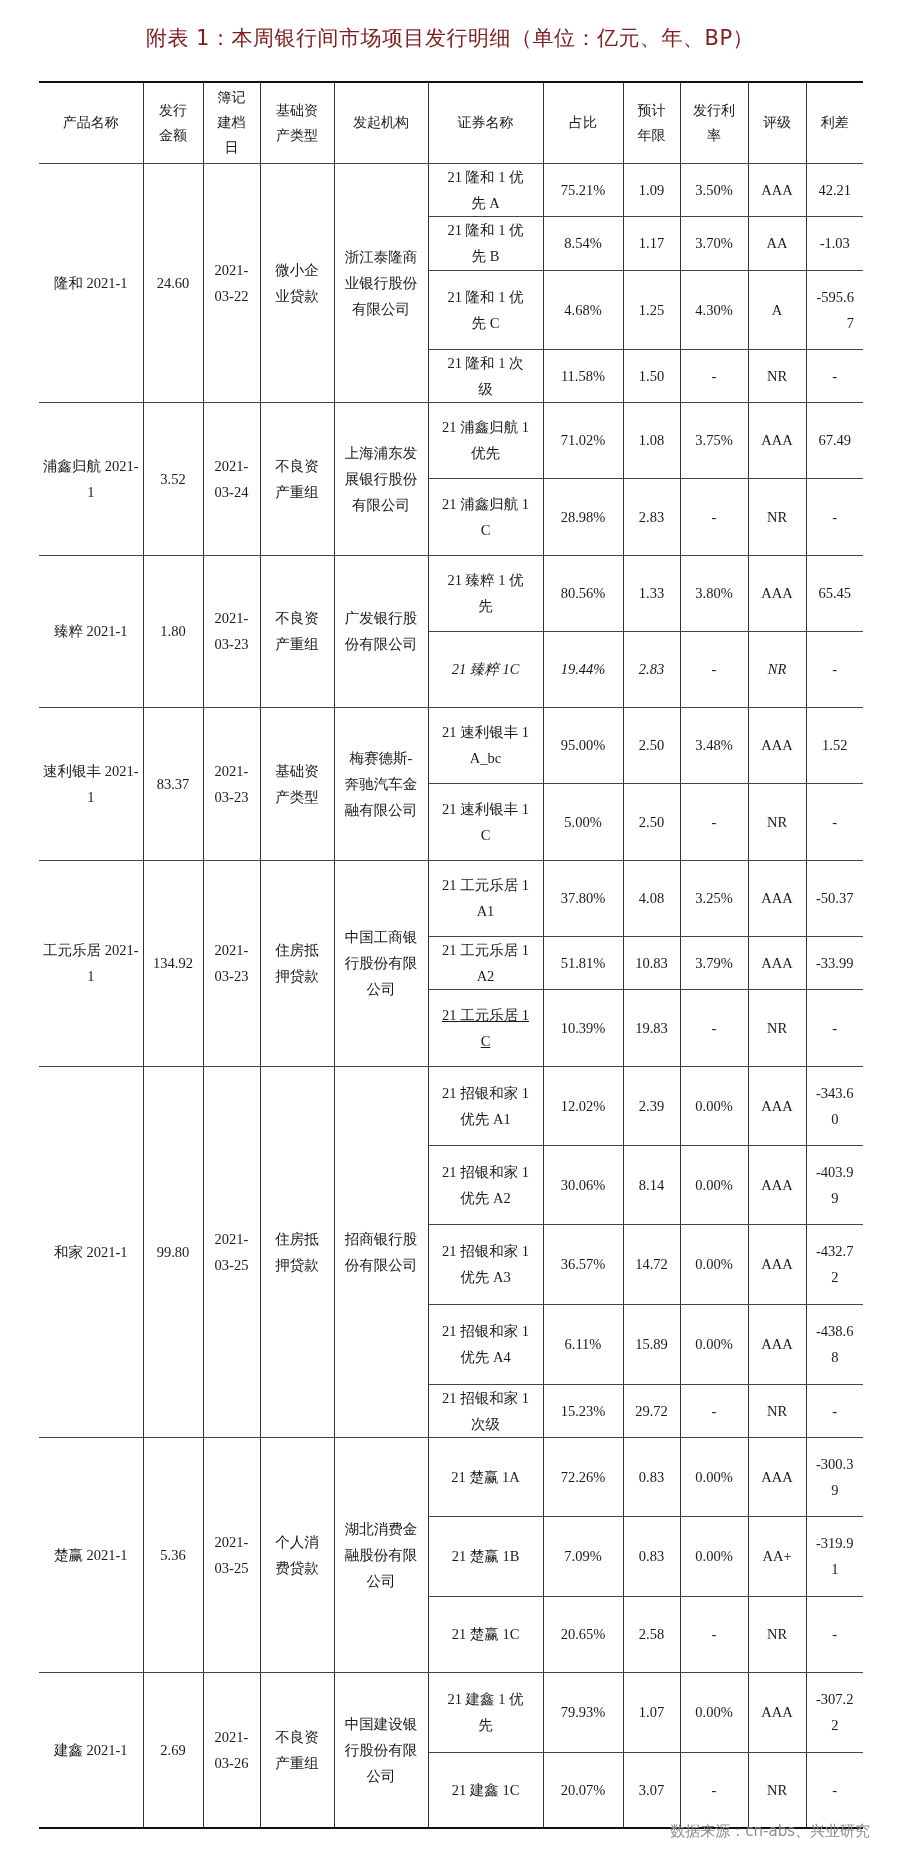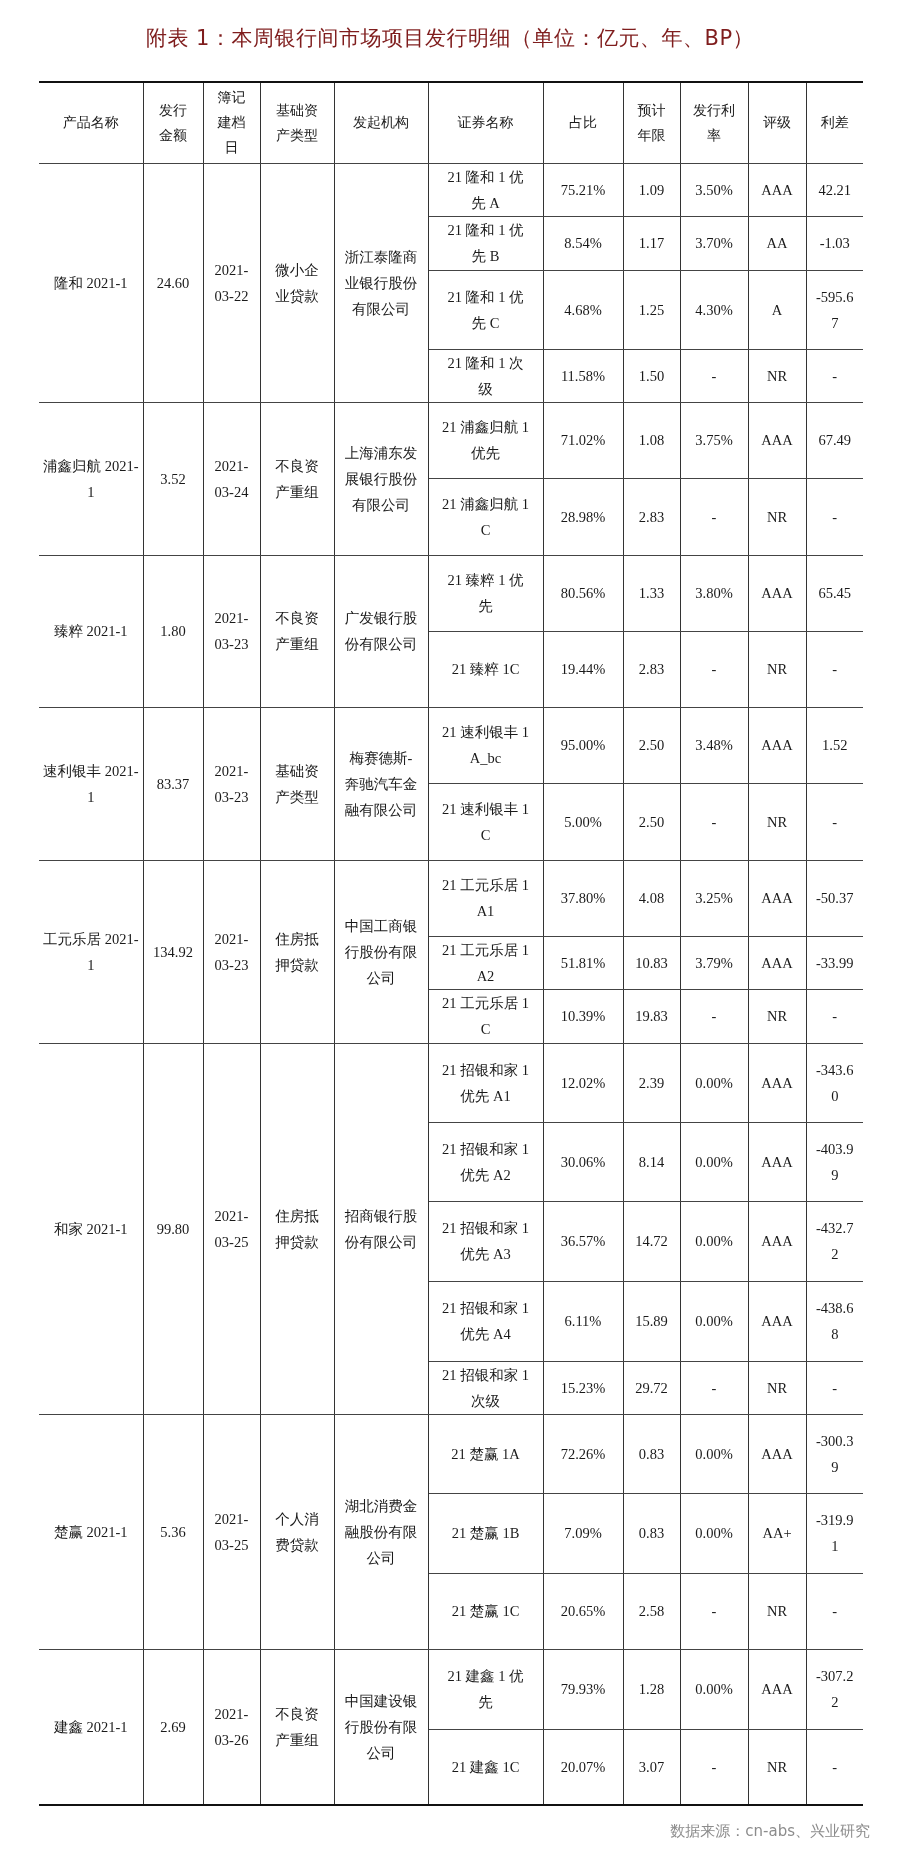--- a/index.html
+++ b/index.html
@@ -78,21 +78,21 @@
         <td>3.70%</td>
         <td>AA</td>
         <td style="padding: 0px 9px;">-1.03</td>
       </tr>
       <tr style="height: 79px;">
         <td style="padding: 0px 12px;">21 隆和 1 优先 C</td>
         <td>4.68%</td>
         <td>1.25</td>
         <td>4.30%</td>
         <td>A</td>
-        <td style="padding: 0px 9px;">-595.67</td>
+        <td style="padding: 0px 9px; text-align: right;">-595.67</td>
       </tr>
       <tr style="height: 53px;">
         <td style="padding: 0px 12px; text-align: center;">21 隆和 1 次级</td>
         <td>11.58%</td>
         <td>1.50</td>
         <td>-</td>
         <td>NR</td>
         <td style="padding: 0px 9px;">-</td>
       </tr>
       <tr class="group-start" style="height: 76px;">
@@ -122,21 +122,21 @@
         <td rowspan="2" style="padding: 0px 10px;">2021-03-23</td>
         <td rowspan="2" style="padding: 0px 8px;">不良资产重组</td>
         <td rowspan="2" style="padding: 0px 8px;">广发银行股份有限公司</td>
         <td style="padding: 0px 12px;">21 臻粹 1 优先</td>
         <td>80.56%</td>
         <td>1.33</td>
         <td>3.80%</td>
         <td>AAA</td>
         <td style="padding: 0px 9px;">65.45</td>
       </tr>
-      <tr style="height: 76px;">
+      <tr style="height: 76px; font-style: italic;">
         <td style="padding: 0px 12px;">21 臻粹 1C</td>
         <td>19.44%</td>
         <td>2.83</td>
         <td>-</td>
         <td>NR</td>
         <td style="padding: 0px 9px;">-</td>
       </tr>
       <tr class="group-start" style="height: 76px;">
         <td rowspan="2">速利银丰 2021-1</td>
         <td rowspan="2" style="padding: 0px 8px; margin-left: 47px;">83.37</td>
@@ -173,21 +173,21 @@
       </tr>
       <tr style="height: 53px;">
         <td style="padding: 0px 12px;">21 工元乐居 1A2</td>
         <td>51.81%</td>
         <td>10.83</td>
         <td>3.79%</td>
         <td>AAA</td>
         <td style="padding: 0px 9px;">-33.99</td>
       </tr>
       <tr style="height: 54px;">
-        <td style="padding: 0px 12px;">21 工元乐居 1C</td>
+        <td style="padding: 12px 12px; text-decoration: underline;">21 工元乐居 1C</td>
         <td>10.39%</td>
         <td>19.83</td>
         <td>-</td>
         <td>NR</td>
         <td style="padding: 0px 9px;">-</td>
       </tr>
       <tr class="group-start" style="height: 79px;">
         <td rowspan="5">和家 2021-1</td>
         <td rowspan="5" style="padding: 0px 8px;">99.80</td>
         <td rowspan="5" style="padding: 0px 10px;">2021-03-25</td>
@@ -262,21 +262,21 @@
         <td style="padding: 0px 9px;">-</td>
       </tr>
       <tr class="group-start" style="height: 80px;">
         <td rowspan="2" class="last-cell">建鑫 2021-1</td>
         <td rowspan="2" class="last-cell" style="padding: 0px 8px;">2.69</td>
         <td rowspan="2" class="last-cell" style="padding: 0px 10px;">2021-03-26</td>
         <td rowspan="2" class="last-cell" style="padding: 0px 8px;">不良资产重组</td>
         <td rowspan="2" class="last-cell" style="padding: 0px 8px;">中国建设银行股份有限公司</td>
         <td style="padding: 0px 12px;">21 建鑫 1 优先</td>
         <td>79.93%</td>
-        <td>1.28</td>
+        <td>1.07</td>
         <td>0.00%</td>
         <td>AAA</td>
         <td style="padding: 0px 9px;">-307.22</td>
       </tr>
       <tr class="last-row" style="height: 76px;">
         <td style="padding: 0px 12px;">21 建鑫 1C</td>
         <td>20.07%</td>
         <td>3.07</td>
         <td>-</td>
         <td>NR</td>

